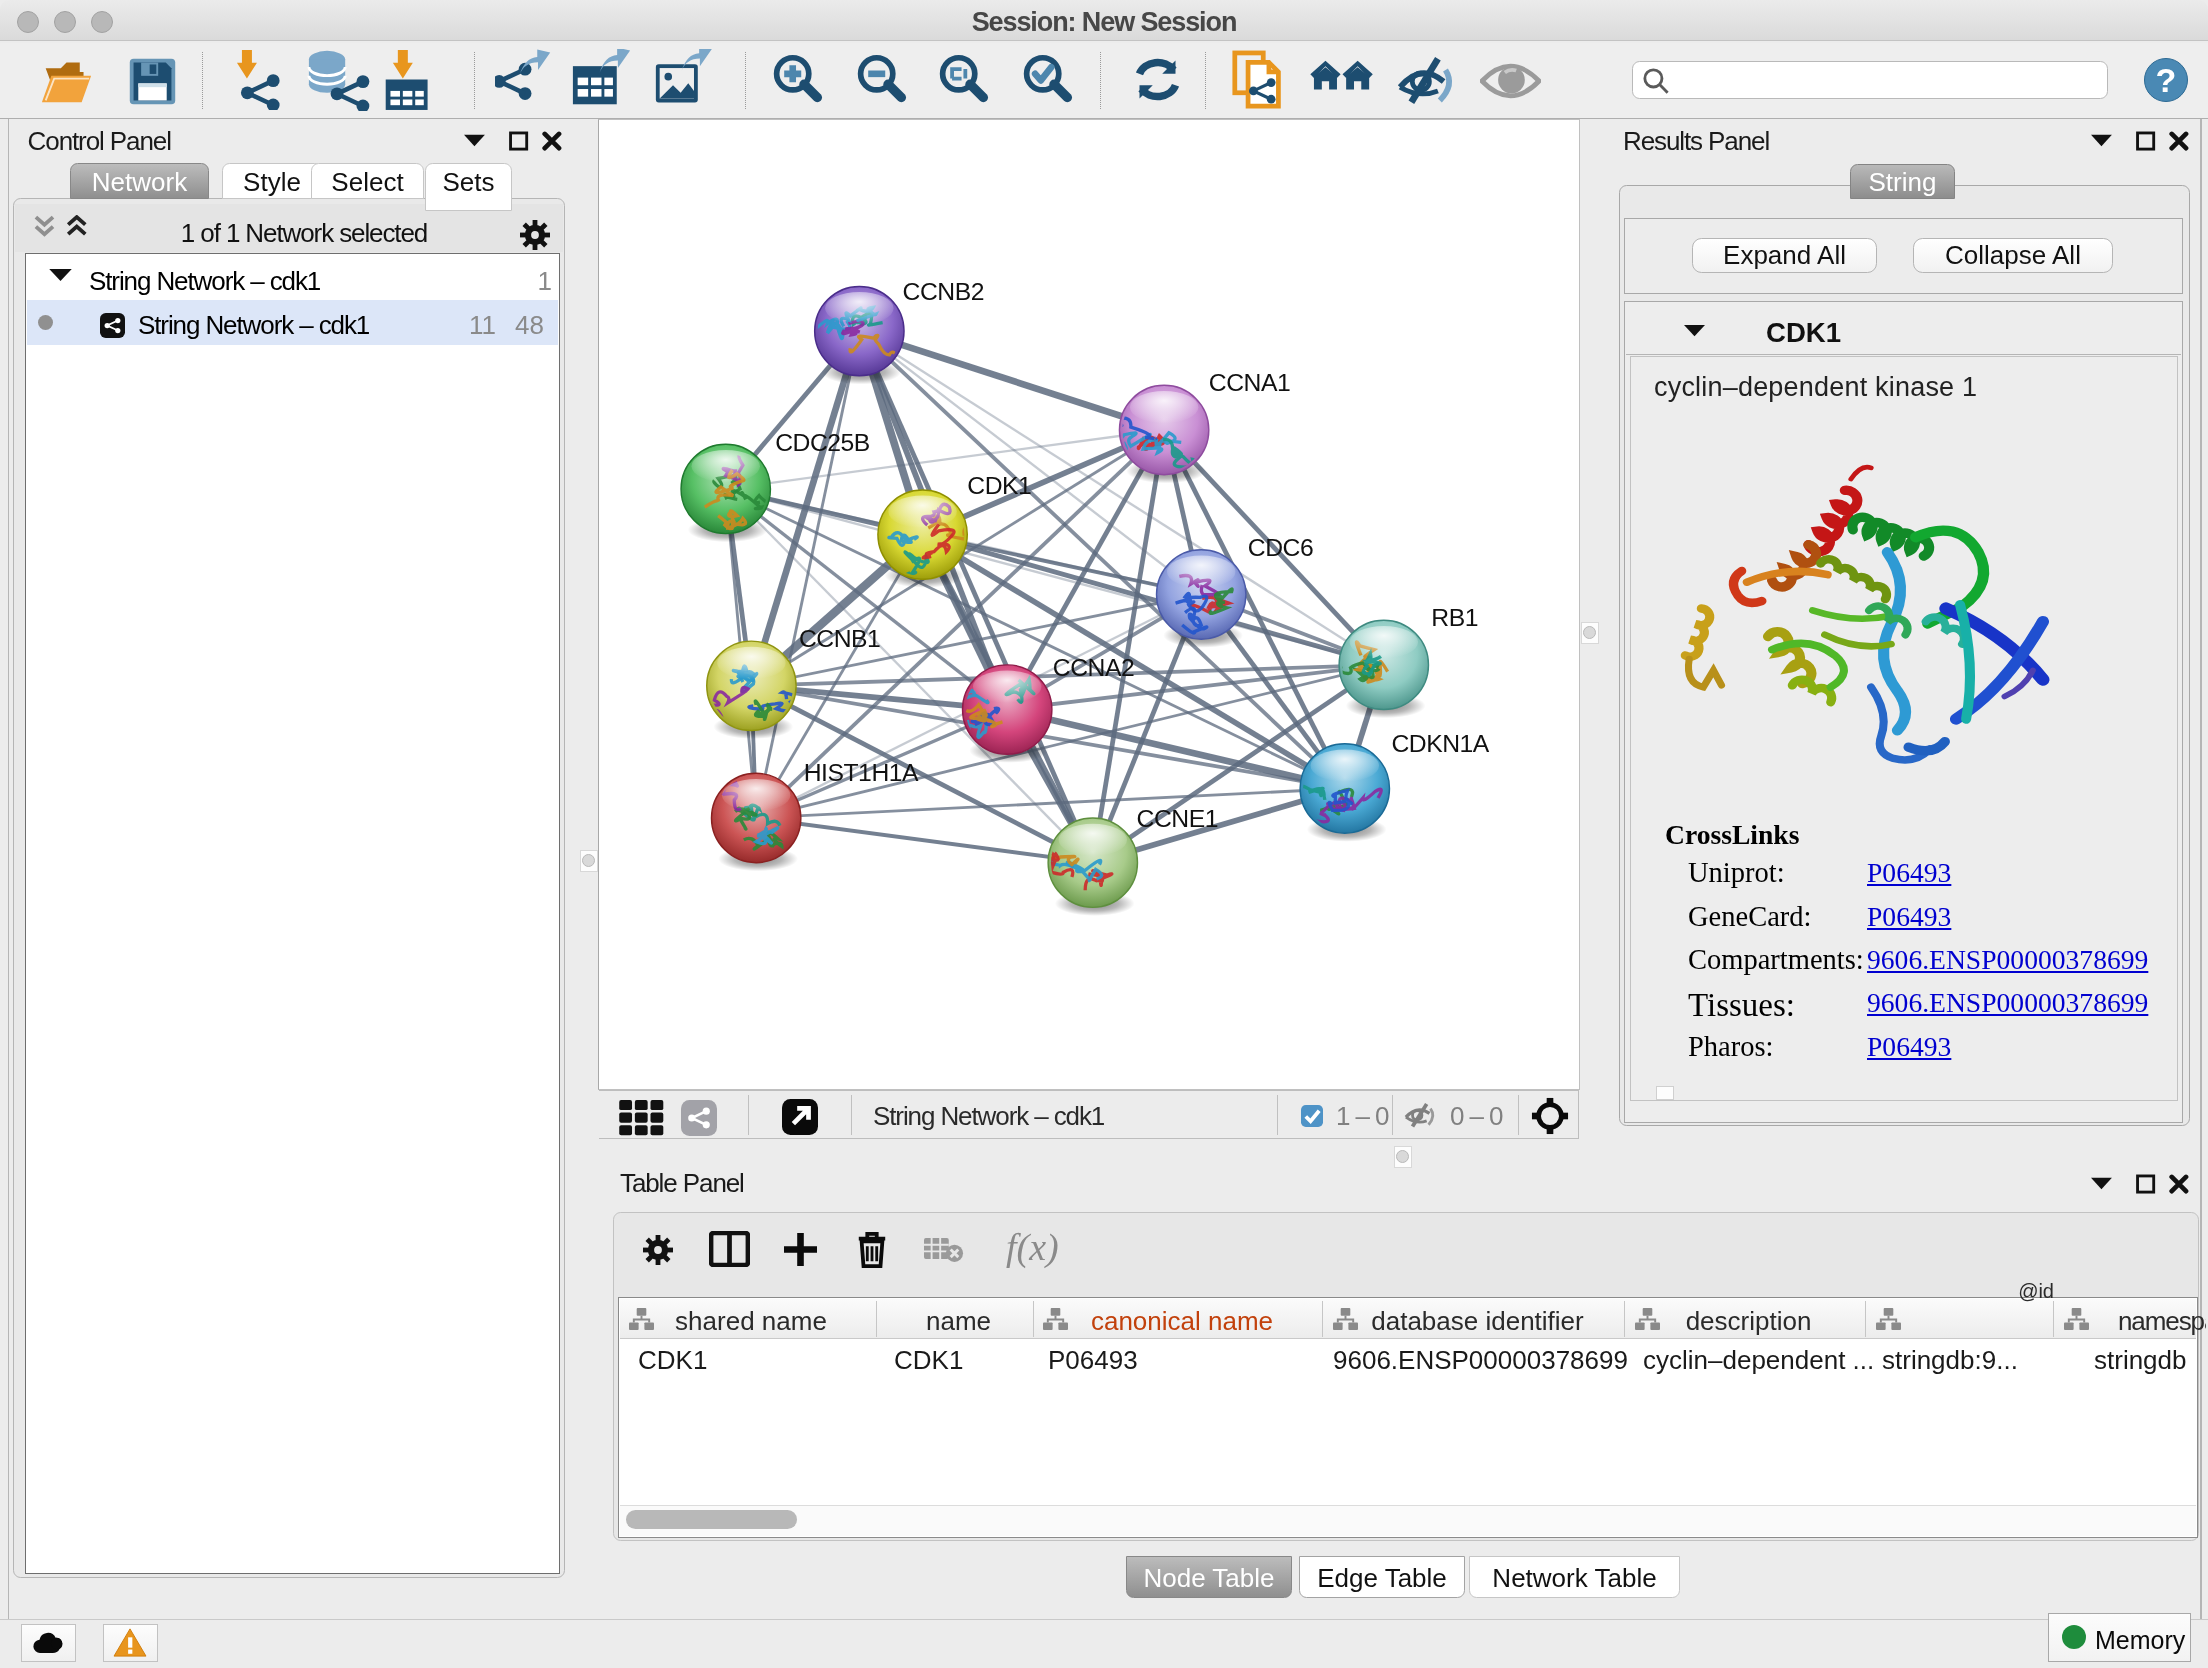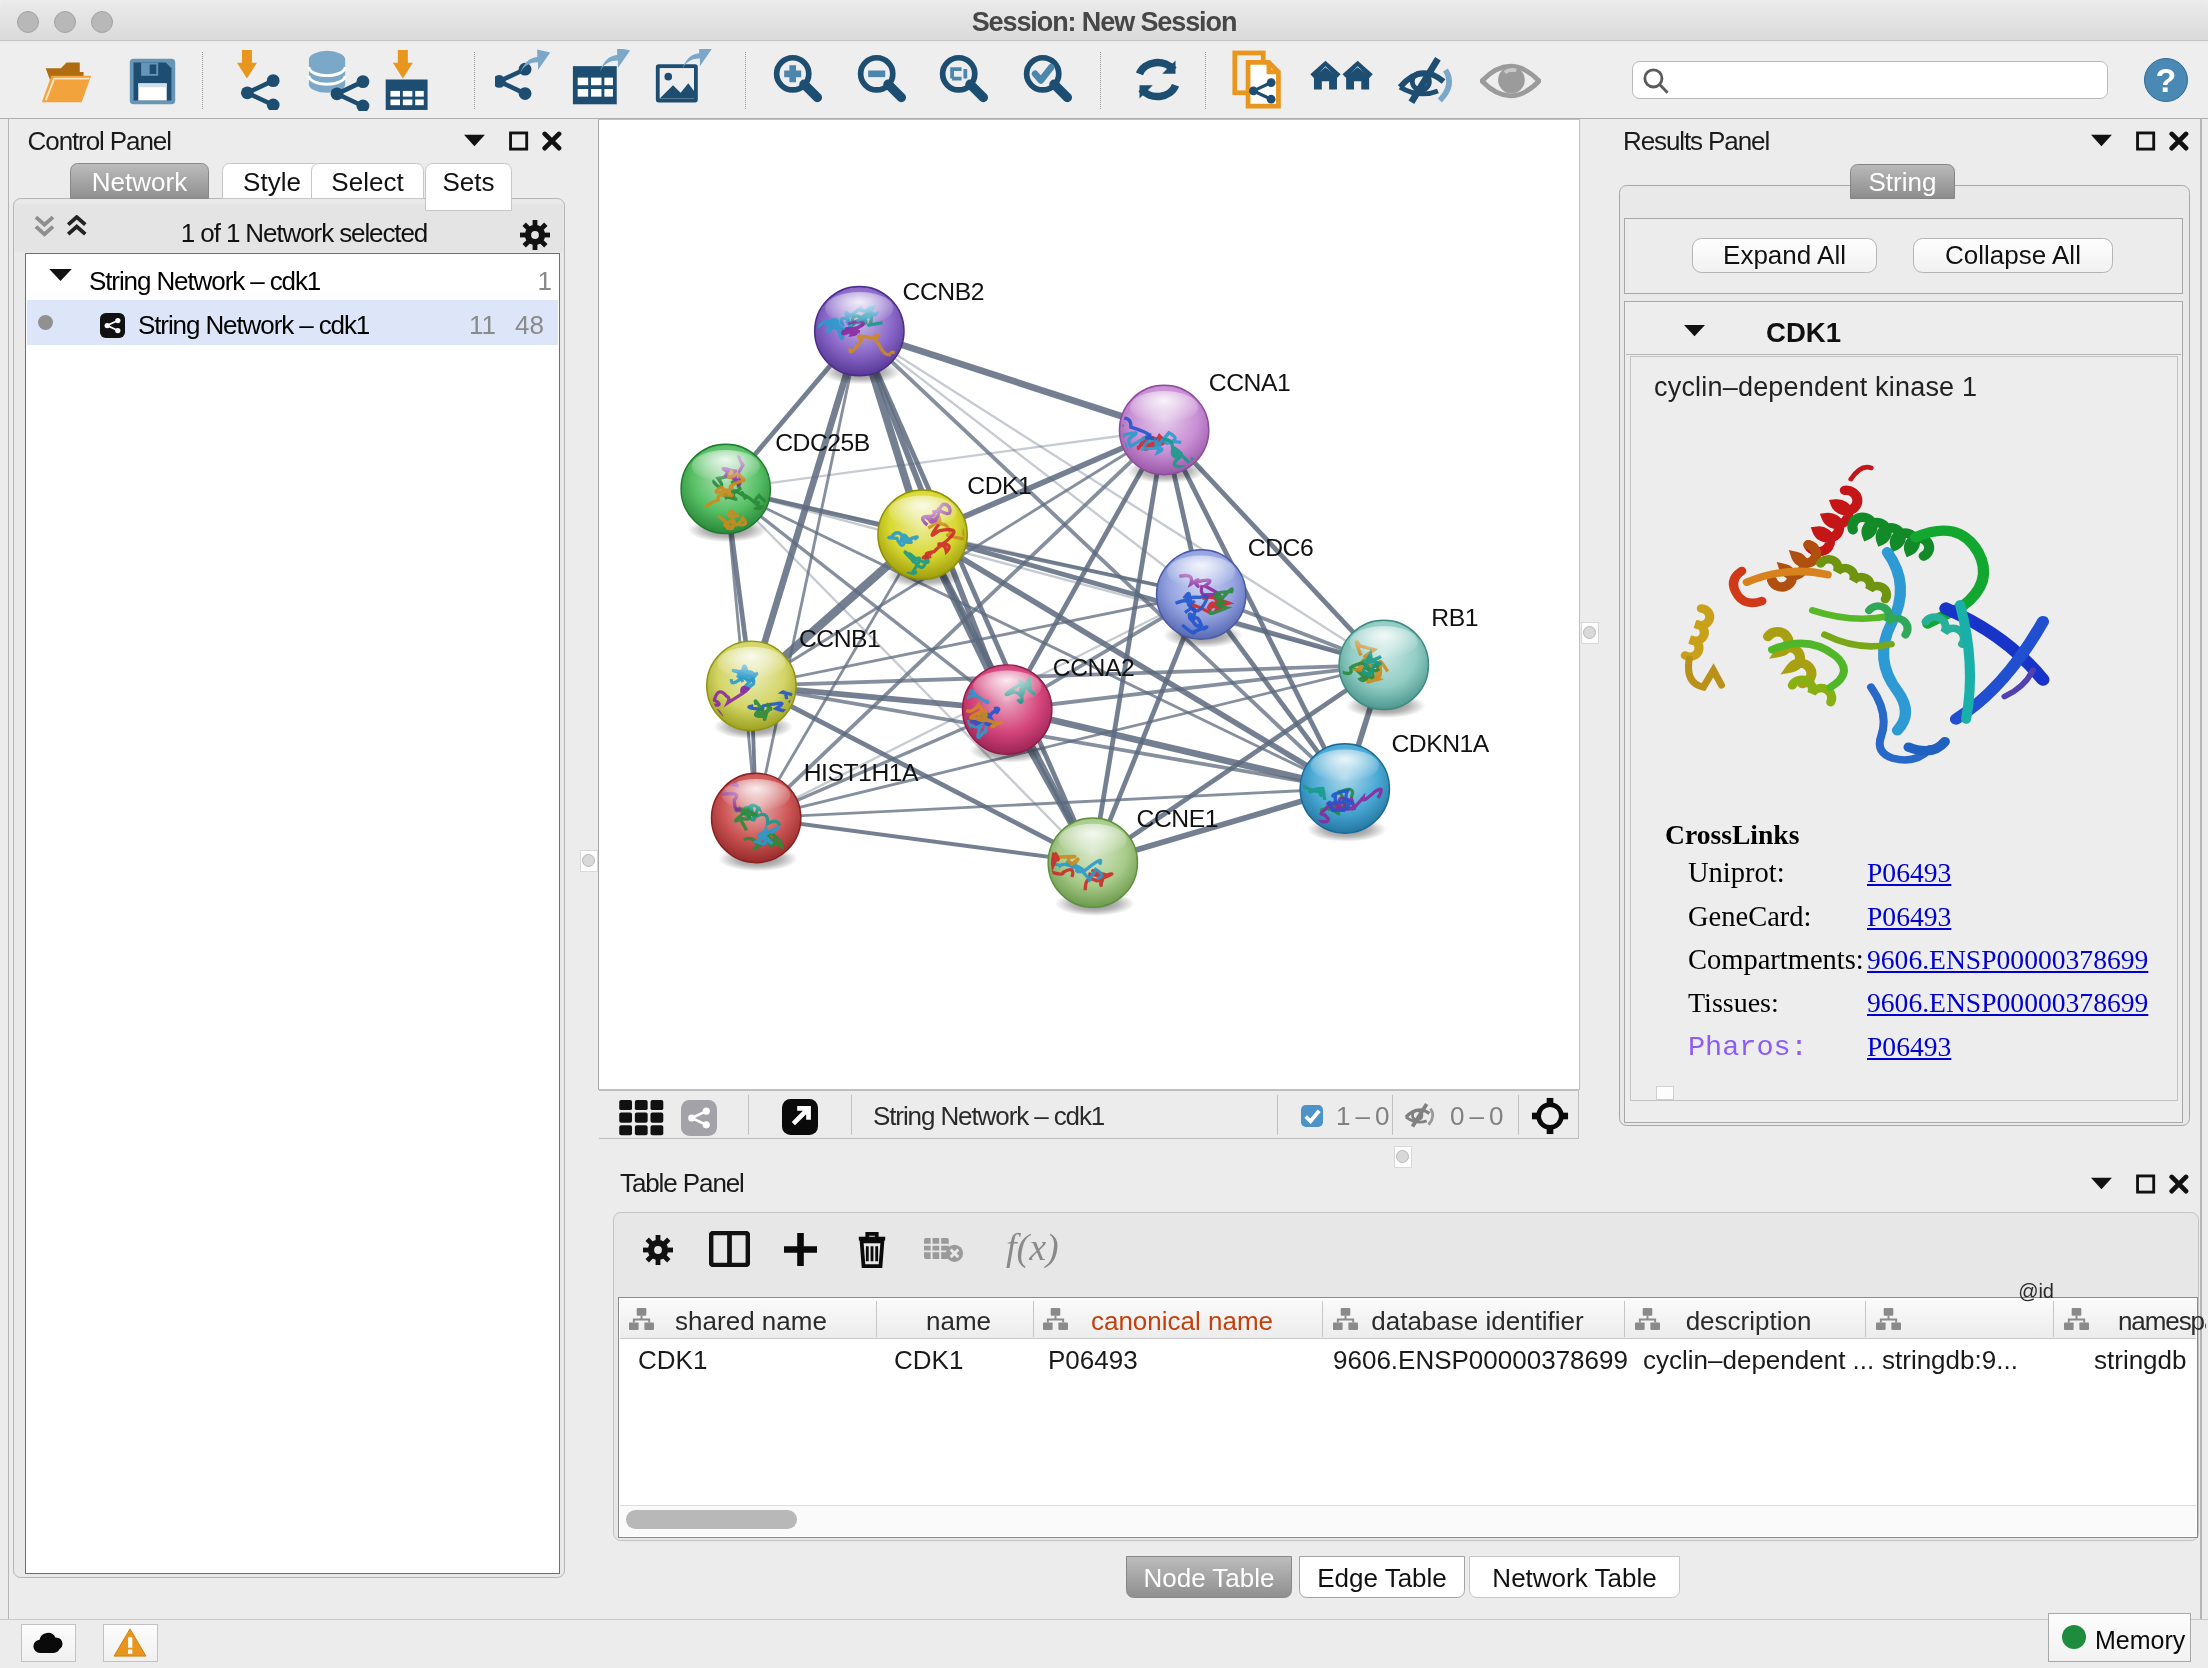--- a/index.html
+++ b/index.html
@@ -605,23 +605,23 @@
       <path d="M196 170 a8 8 0 1 1 18.0 13.0 a8 8 0 1 1 18.0 13.0" fill="none" stroke="#30a858" stroke-width="8" stroke-linecap="round"></path>
     </g>
   </svg>
 <div class="abs" style="left:1665px;top:819px;font-family:'Liberation Serif',serif;font-weight:700;font-size:27.6px;color:#000">CrossLinks</div>
 <div class="abs" style="left:1688px;top:857px;font-family:'Liberation Serif',serif;font-size:28.5px;color:#000">Uniprot:</div>
 <div class="abs" style="left:1867px;top:857px;font-family:'Liberation Serif',serif;font-size:27.6px;color:#0000d0;text-decoration:underline">P06493</div>
 <div class="abs" style="left:1688px;top:901px;font-family:'Liberation Serif',serif;font-size:28.5px;color:#000">GeneCard:</div>
 <div class="abs" style="left:1867px;top:901px;font-family:'Liberation Serif',serif;font-size:27.6px;color:#0000d0;text-decoration:underline">P06493</div>
 <div class="abs" style="left:1688px;top:944px;font-family:'Liberation Serif',serif;font-size:28.5px;color:#000">Compartments:</div>
 <div class="abs" style="left:1867px;top:944px;font-family:'Liberation Serif',serif;font-size:27.6px;color:#0000d0;text-decoration:underline">9606.ENSP00000378699</div>
-<div class="abs" style="left:1688px;top:987px;font-family:'Liberation Serif',serif;font-size:28px;color:#000">Tissues:</div>
+<div class="abs" style="left:1688px;top:987px;font-family:'Liberation Serif',serif;font-size:33px;color:#000">Tissues:</div>
 <div class="abs" style="left:1867px;top:987px;font-family:'Liberation Serif',serif;font-size:27.6px;color:#0000d0;text-decoration:underline">9606.ENSP00000378699</div>
-<div class="abs" style="left:1688px;top:1031px;font-family:Liberation Mono, monospace;font-size:28.5px;color:#8b5cf6">Pharos:</div>
+<div class="abs" style="left:1688px;top:1031px;font-family:Liberation Serif, serif;font-size:28.5px;color:#000000">Pharos:</div>
 <div class="abs" style="left:1867px;top:1031px;font-family:'Liberation Serif',serif;font-size:27.6px;color:#0000d0;text-decoration:underline">P06493</div>
 <div class="abs" style="left:1656px;top:1086px;width:18px;height:14.3px;background:#fdfdfd;border:1px solid #d0d0d0"></div>
 <div class="abs" style="left:620px;top:1168px;font-size:26px;color:#1a1a1a;letter-spacing:-1.1px">Table Panel</div>
 <svg class="abs" style="left:2091px;top:1174px" width="114" height="21" viewBox="0 0 120 22">
     <path d="M0 4 L22 4 L11 16 Z" fill="#111"></path>
     <rect x="49" y="2" width="17" height="17" fill="none" stroke="#111" stroke-width="3"></rect>
     <path d="M85 3 L100 18 M100 3 L85 18" stroke="#111" stroke-width="5" stroke-linecap="round"></path>
   </svg>
 <div class="abs" style="left:613px;top:1212px;width:1586px;height:329px;background:#e7e7e7;border:1px solid #c2c2c2;border-radius:7.6px"></div>
 <svg class="abs" style="left:643px;top:1235px" width="30" height="30" viewBox="-16 -16 32 32">

